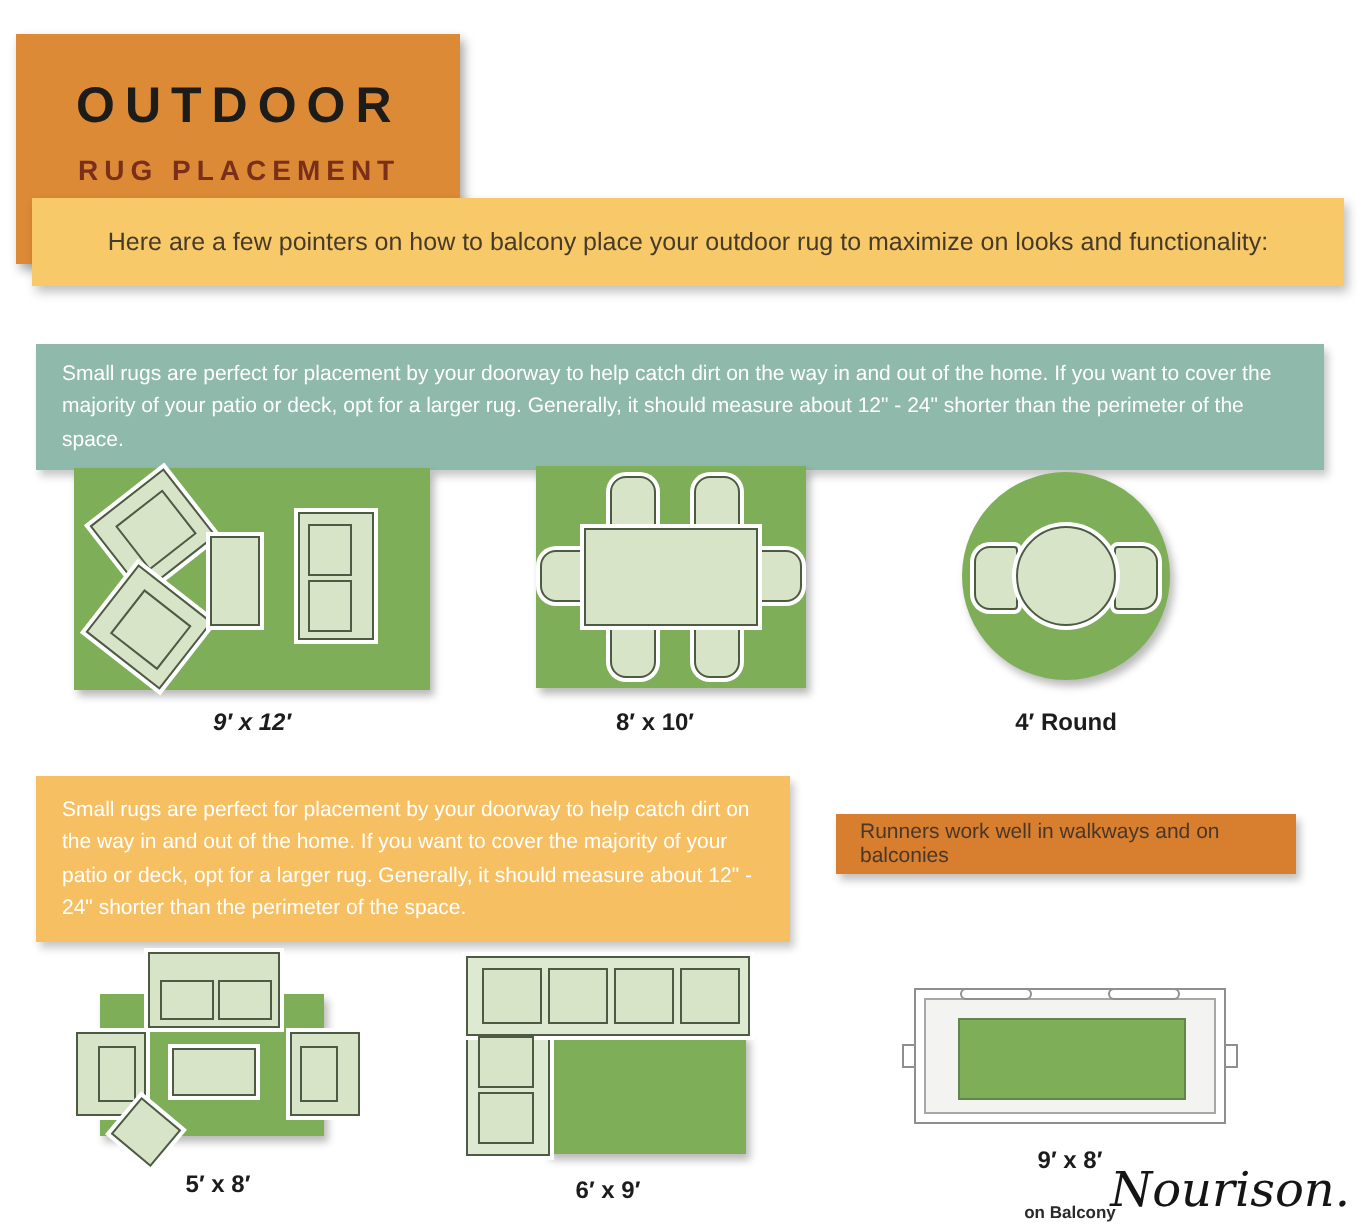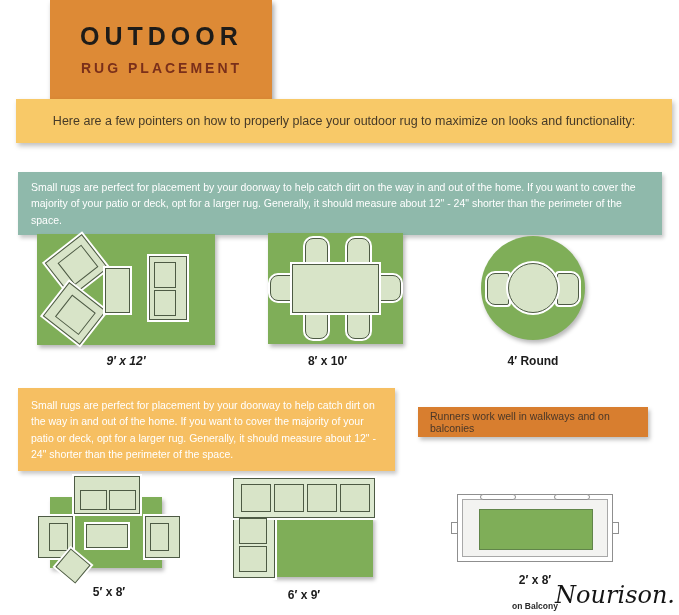--- a/index.html
+++ b/index.html
@@ -2,22 +2,22 @@
 <html style="--orange: #dd8a36; --orange-deep: #d87e2f; --maroon: #7a2f1a; --teal: #9cc1b4; --teal-deep: #8fb9ab; --yellow: #f8c968; --yellow-deep: #f6bf62; --rug-green: #7fae58; --furn-fill: #d8e4c8; --furn-band: #dde9d0; --furn-edge: #4d5a44; --balcony-line: #8f8f8f;"><head>
 <meta charset="utf-8">
 <style>
   html,body { margin:0; padding:0; background:#fff; }
   .page {
     position:relative; width:679px; height:615px; background:#fff; overflow:hidden;
     font-family:"Liberation Sans","DejaVu Sans",sans-serif;
   }
   
   .title-box {
-    position:absolute; left:8px; top:0; width:222px; height:115px; z-index:1;
-    background:var(--orange,#dd8a36); box-shadow:2px 3px 5px rgba(0,0,0,.35);margin-left:42px;
+    position:absolute; left:8px; top:17px; width:222px; height:115px; z-index:1;
+    background:var(--orange,#dd8a36); box-shadow:2px 3px 5px rgba(0,0,0,.35);
   }
   .title-primary {
     position:absolute; left:30px; top:22px; font-size:25px; font-weight:bold;
     letter-spacing:5px; color:#1e1c19; white-space:nowrap;
   }
   .title-secondary {
     position:absolute; left:31px; top:60px; font-size:14px; font-weight:bold;
     letter-spacing:3px; color:var(--maroon,#7a2f1a); white-space:nowrap;
   }
   .banner {
@@ -100,21 +100,21 @@
 </head>
 <body>
 
 <div class="page">
 
   <div class="title-box">
     <div class="title-primary">OUTDOOR</div>
     <div class="title-secondary">RUG PLACEMENT</div>
   </div>
   <div class="banner">
-    <span>Here are a few pointers on how to properly place your outdoor rug to maximize on looks and functionality:</span>
+    <span>Here are a few pointers on how to balcony place your outdoor rug to maximize on looks and functionality:</span>
   </div>
 
   <div class="tip tip-teal">
     <span>Small rugs are perfect for placement by your doorway to help catch dirt on the way in and out of the home. If you want to cover the majority of your patio or deck, opt for a larger rug. Generally, it should measure about 12" - 24" shorter than the perimeter of the space.</span>
   </div>
 
   <div class="diagram" style="left:37px; top:234px; width:178px;font-style:italic;">
     <div class="rug" style="width:178px; height:111px;">
       <div class="furn" style="left:16px; top:10px; width:47px; height:43px; transform:rotate(-38deg);">
         <div class="cushion" style="left:9px; top:7px; right:6px; bottom:6px;"></div>
@@ -197,19 +197,19 @@
 
   <div class="diagram" style="left:457px; top:494px; width:156px;">
     <div class="balcony">
       <div class="balcony-floor"></div>
       <div class="notch" style="left:22px;"></div>
       <div class="notch" style="right:22px;"></div>
       <div class="rail-tab" style="left:-7px;"></div>
       <div class="rail-tab" style="right:-7px;"></div>
       <div class="runner-rug"></div>
     </div>
-    <div class="dim" style="margin-top:11px;">2′ x 8′</div>
+    <div class="dim" style="margin-top:11px;">9′ x 8′</div>
     <div class="sub">on Balcony</div>
   </div>
 
   <div class="logo">Nourison.</div>
 
 </div>
 
 </body></html>

